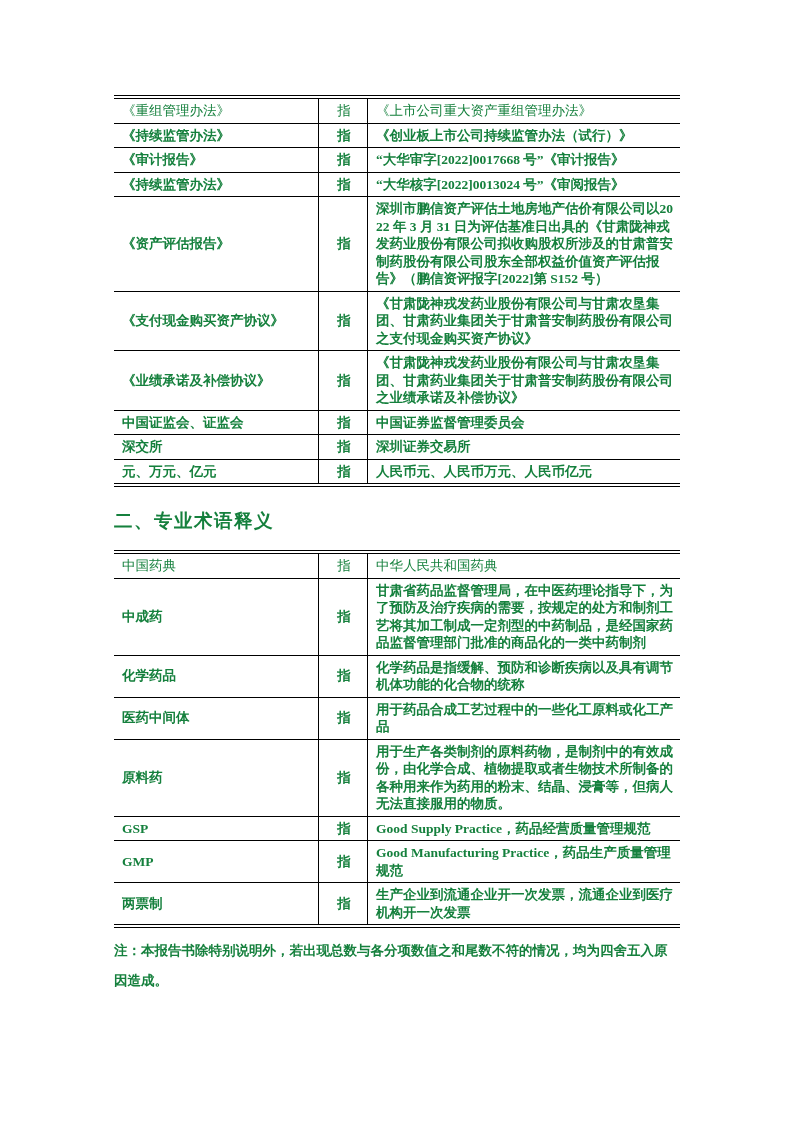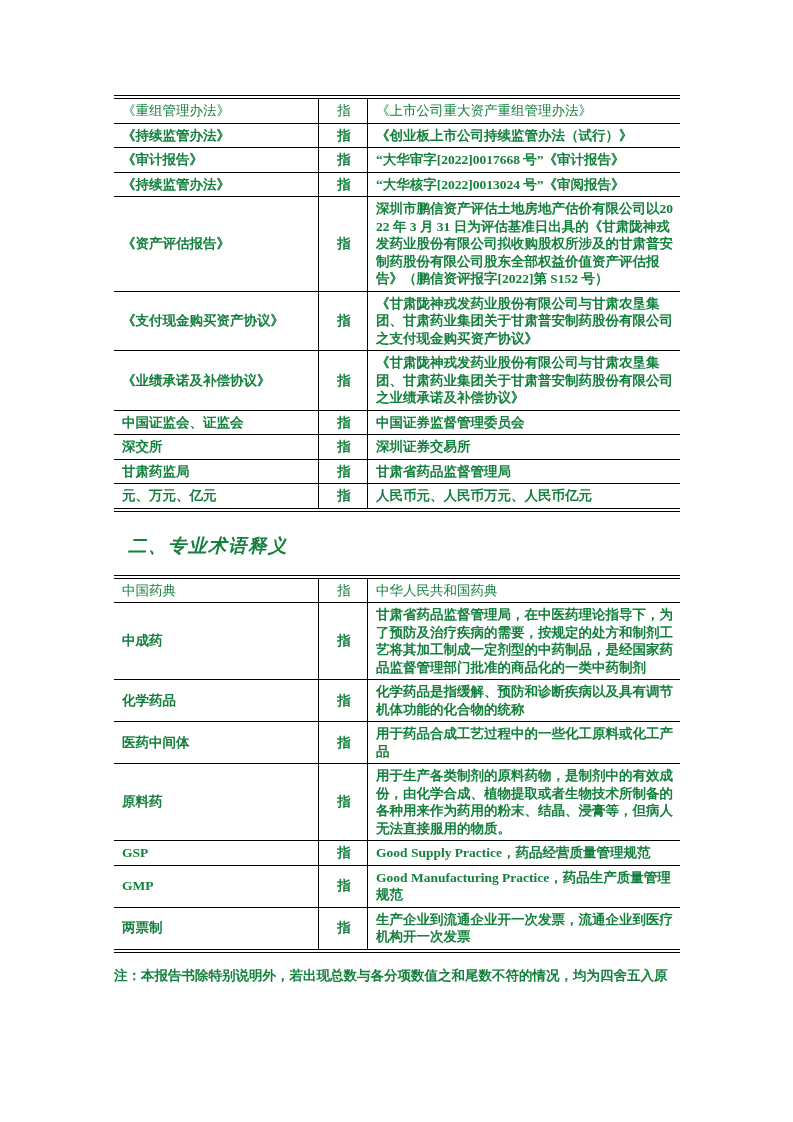--- a/index.html
+++ b/index.html
@@ -47,23 +47,22 @@
     text-align: center;
     padding: 3px 2px;
     border-left: 1px solid #000000;
     border-right: 1px solid #000000;
   }
   td.col-def { }
   .section-heading {
     font-family: "Liberation Sans", "DejaVu Sans", sans-serif;
     font-weight: bold;
     font-size: 18.5px;
-    margin: 21px 0 17px 14px;
+    margin: 21px 0 17px 0;
     letter-spacing: 1.5px;
-    font-style: italic;
   }
   .note {
     font-size: 13.5px;
     line-height: 30px;
     margin: 8px 0 0 0;
     font-weight: bold;
   }
   .page-number {
     position: absolute;
     top: 1014px;
@@ -120,25 +119,20 @@
           <td class="col-term">中国证监会、证监会</td>
           <td class="col-zhi">指</td>
           <td class="col-def">中国证券监督管理委员会</td>
         </tr>
         <tr>
           <td class="col-term">深交所</td>
           <td class="col-zhi">指</td>
           <td class="col-def">深圳证券交易所</td>
         </tr>
         <tr>
-          <td class="col-term">甘肃药监局</td>
-          <td class="col-zhi">指</td>
-          <td class="col-def">甘肃省药品监督管理局</td>
-        </tr>
-        <tr>
           <td class="col-term">元、万元、亿元</td>
           <td class="col-zhi">指</td>
           <td class="col-def">人民币元、人民币万元、人民币亿元</td>
         </tr>
       </tbody>
     </table>
 
     <h2 class="section-heading">二、专业术语释义</h2>
 
     <table class="doc-table">

